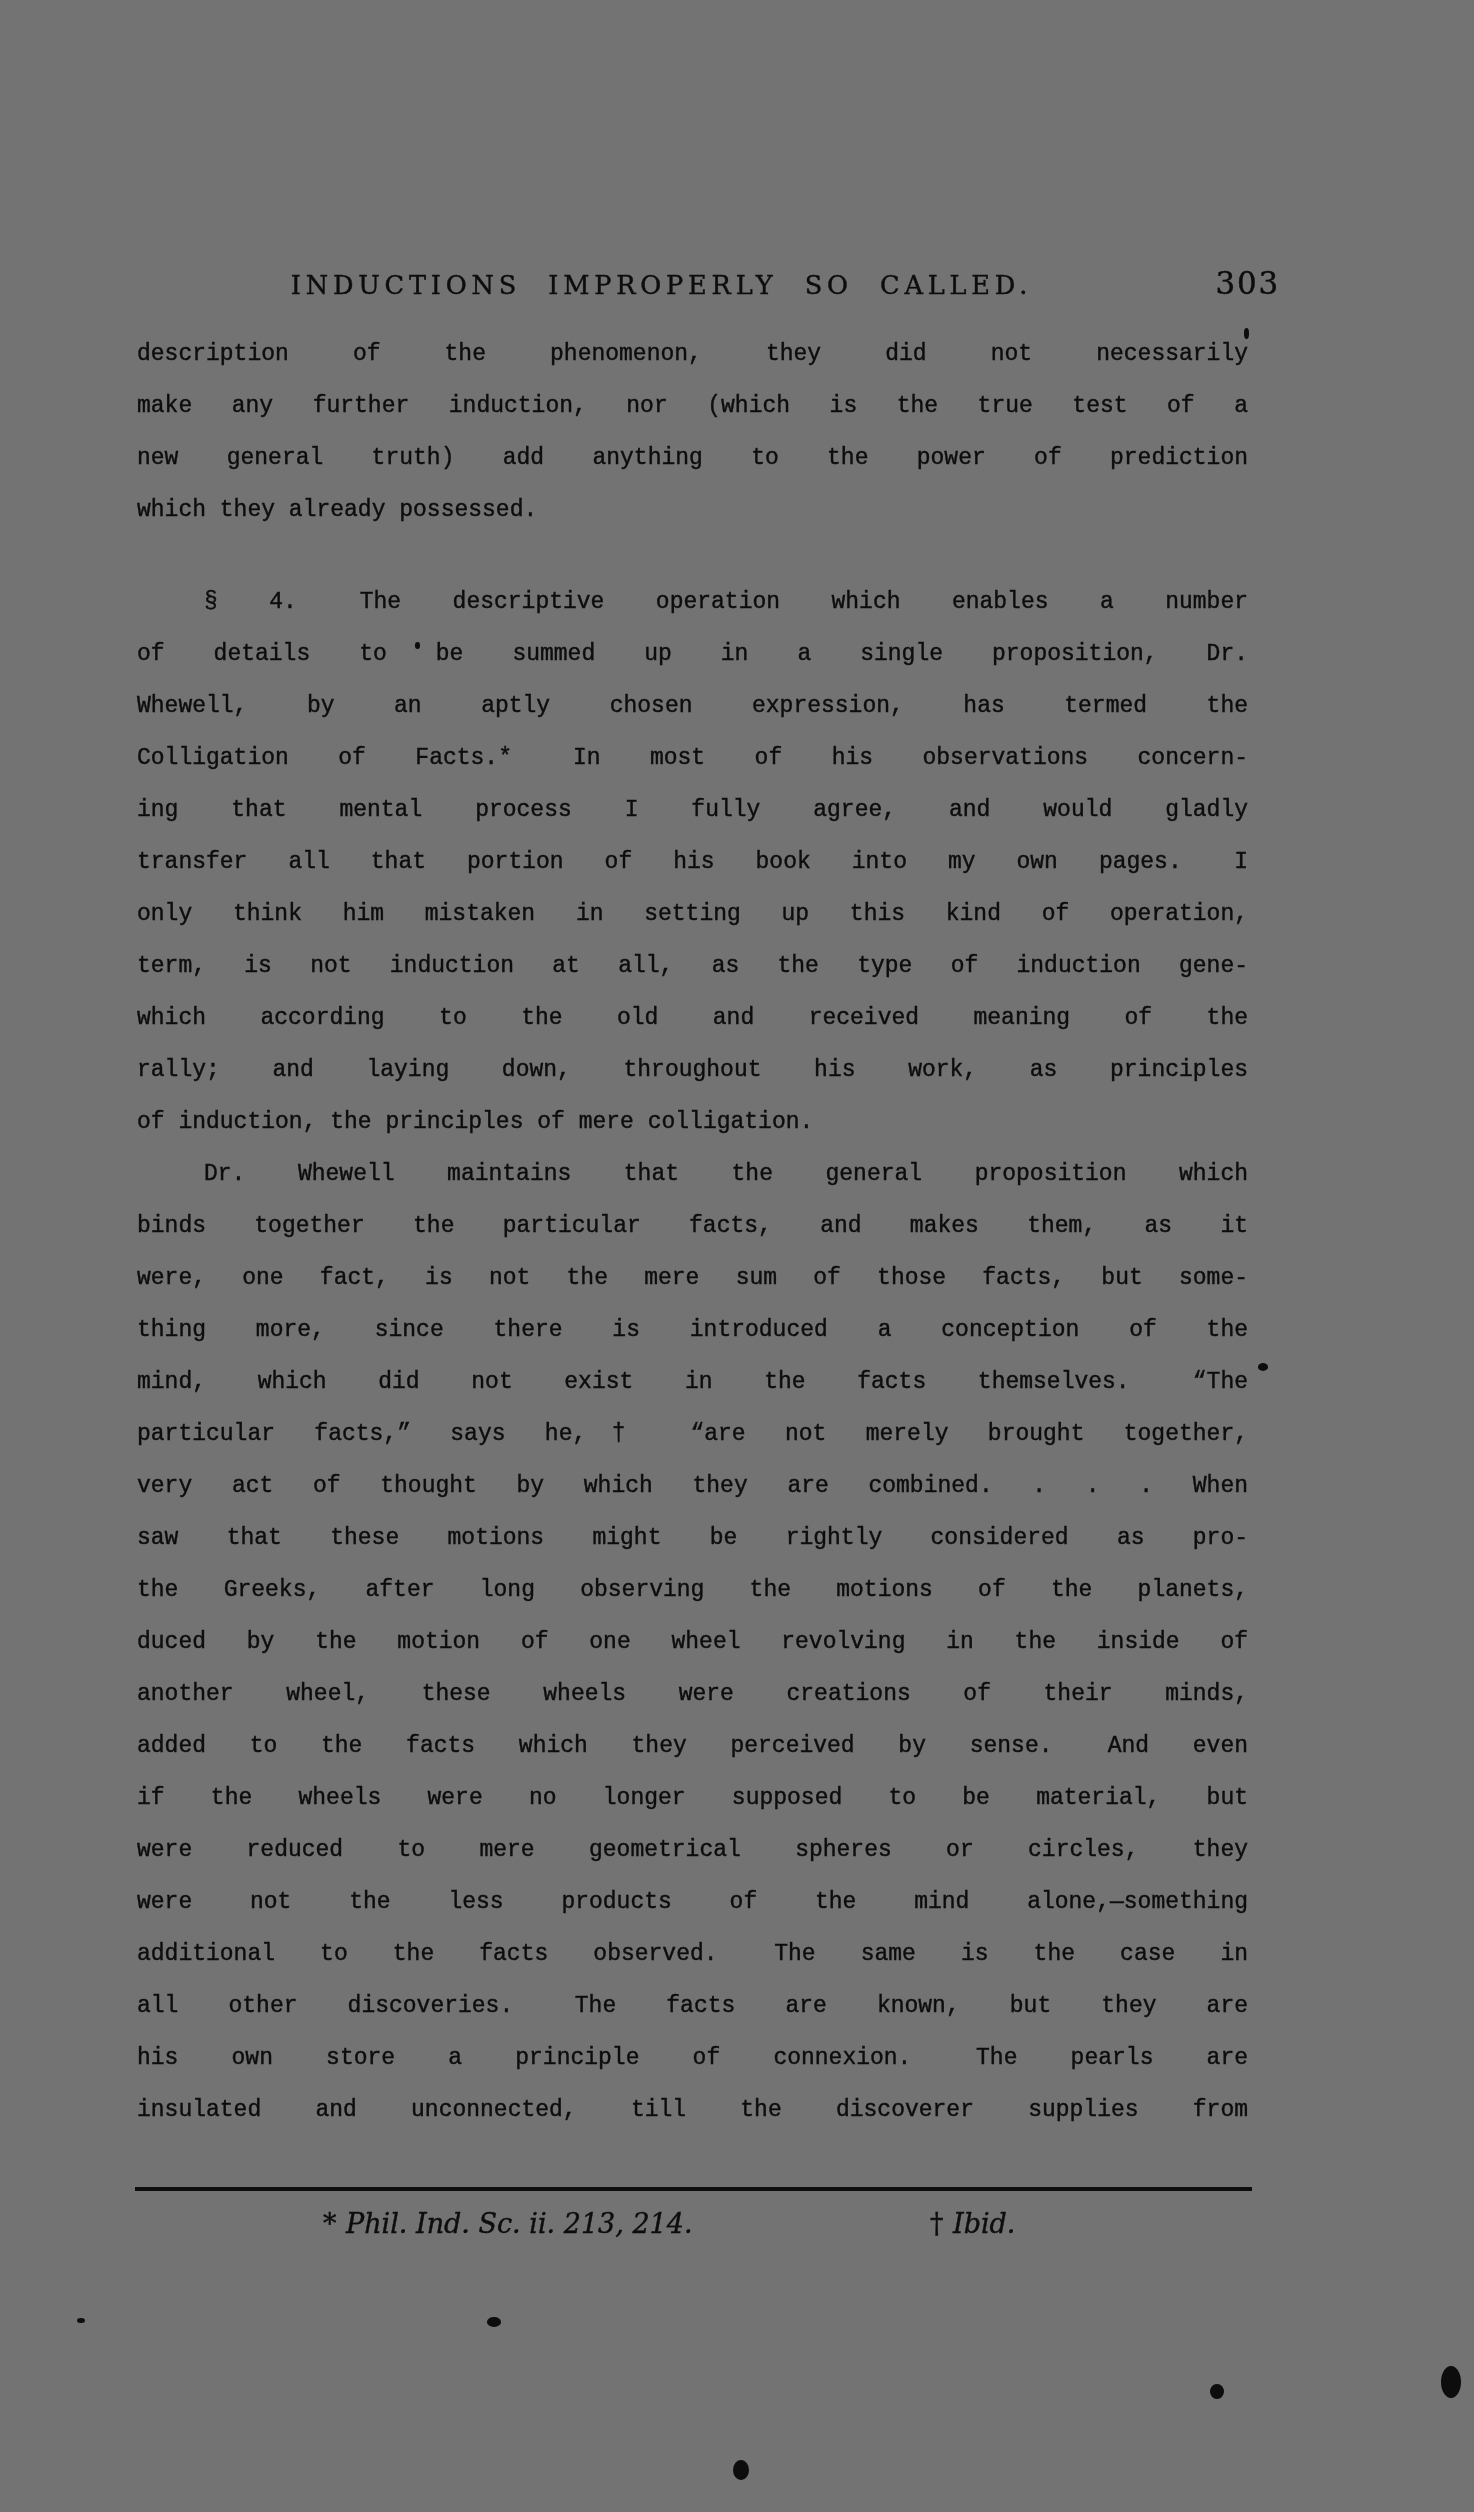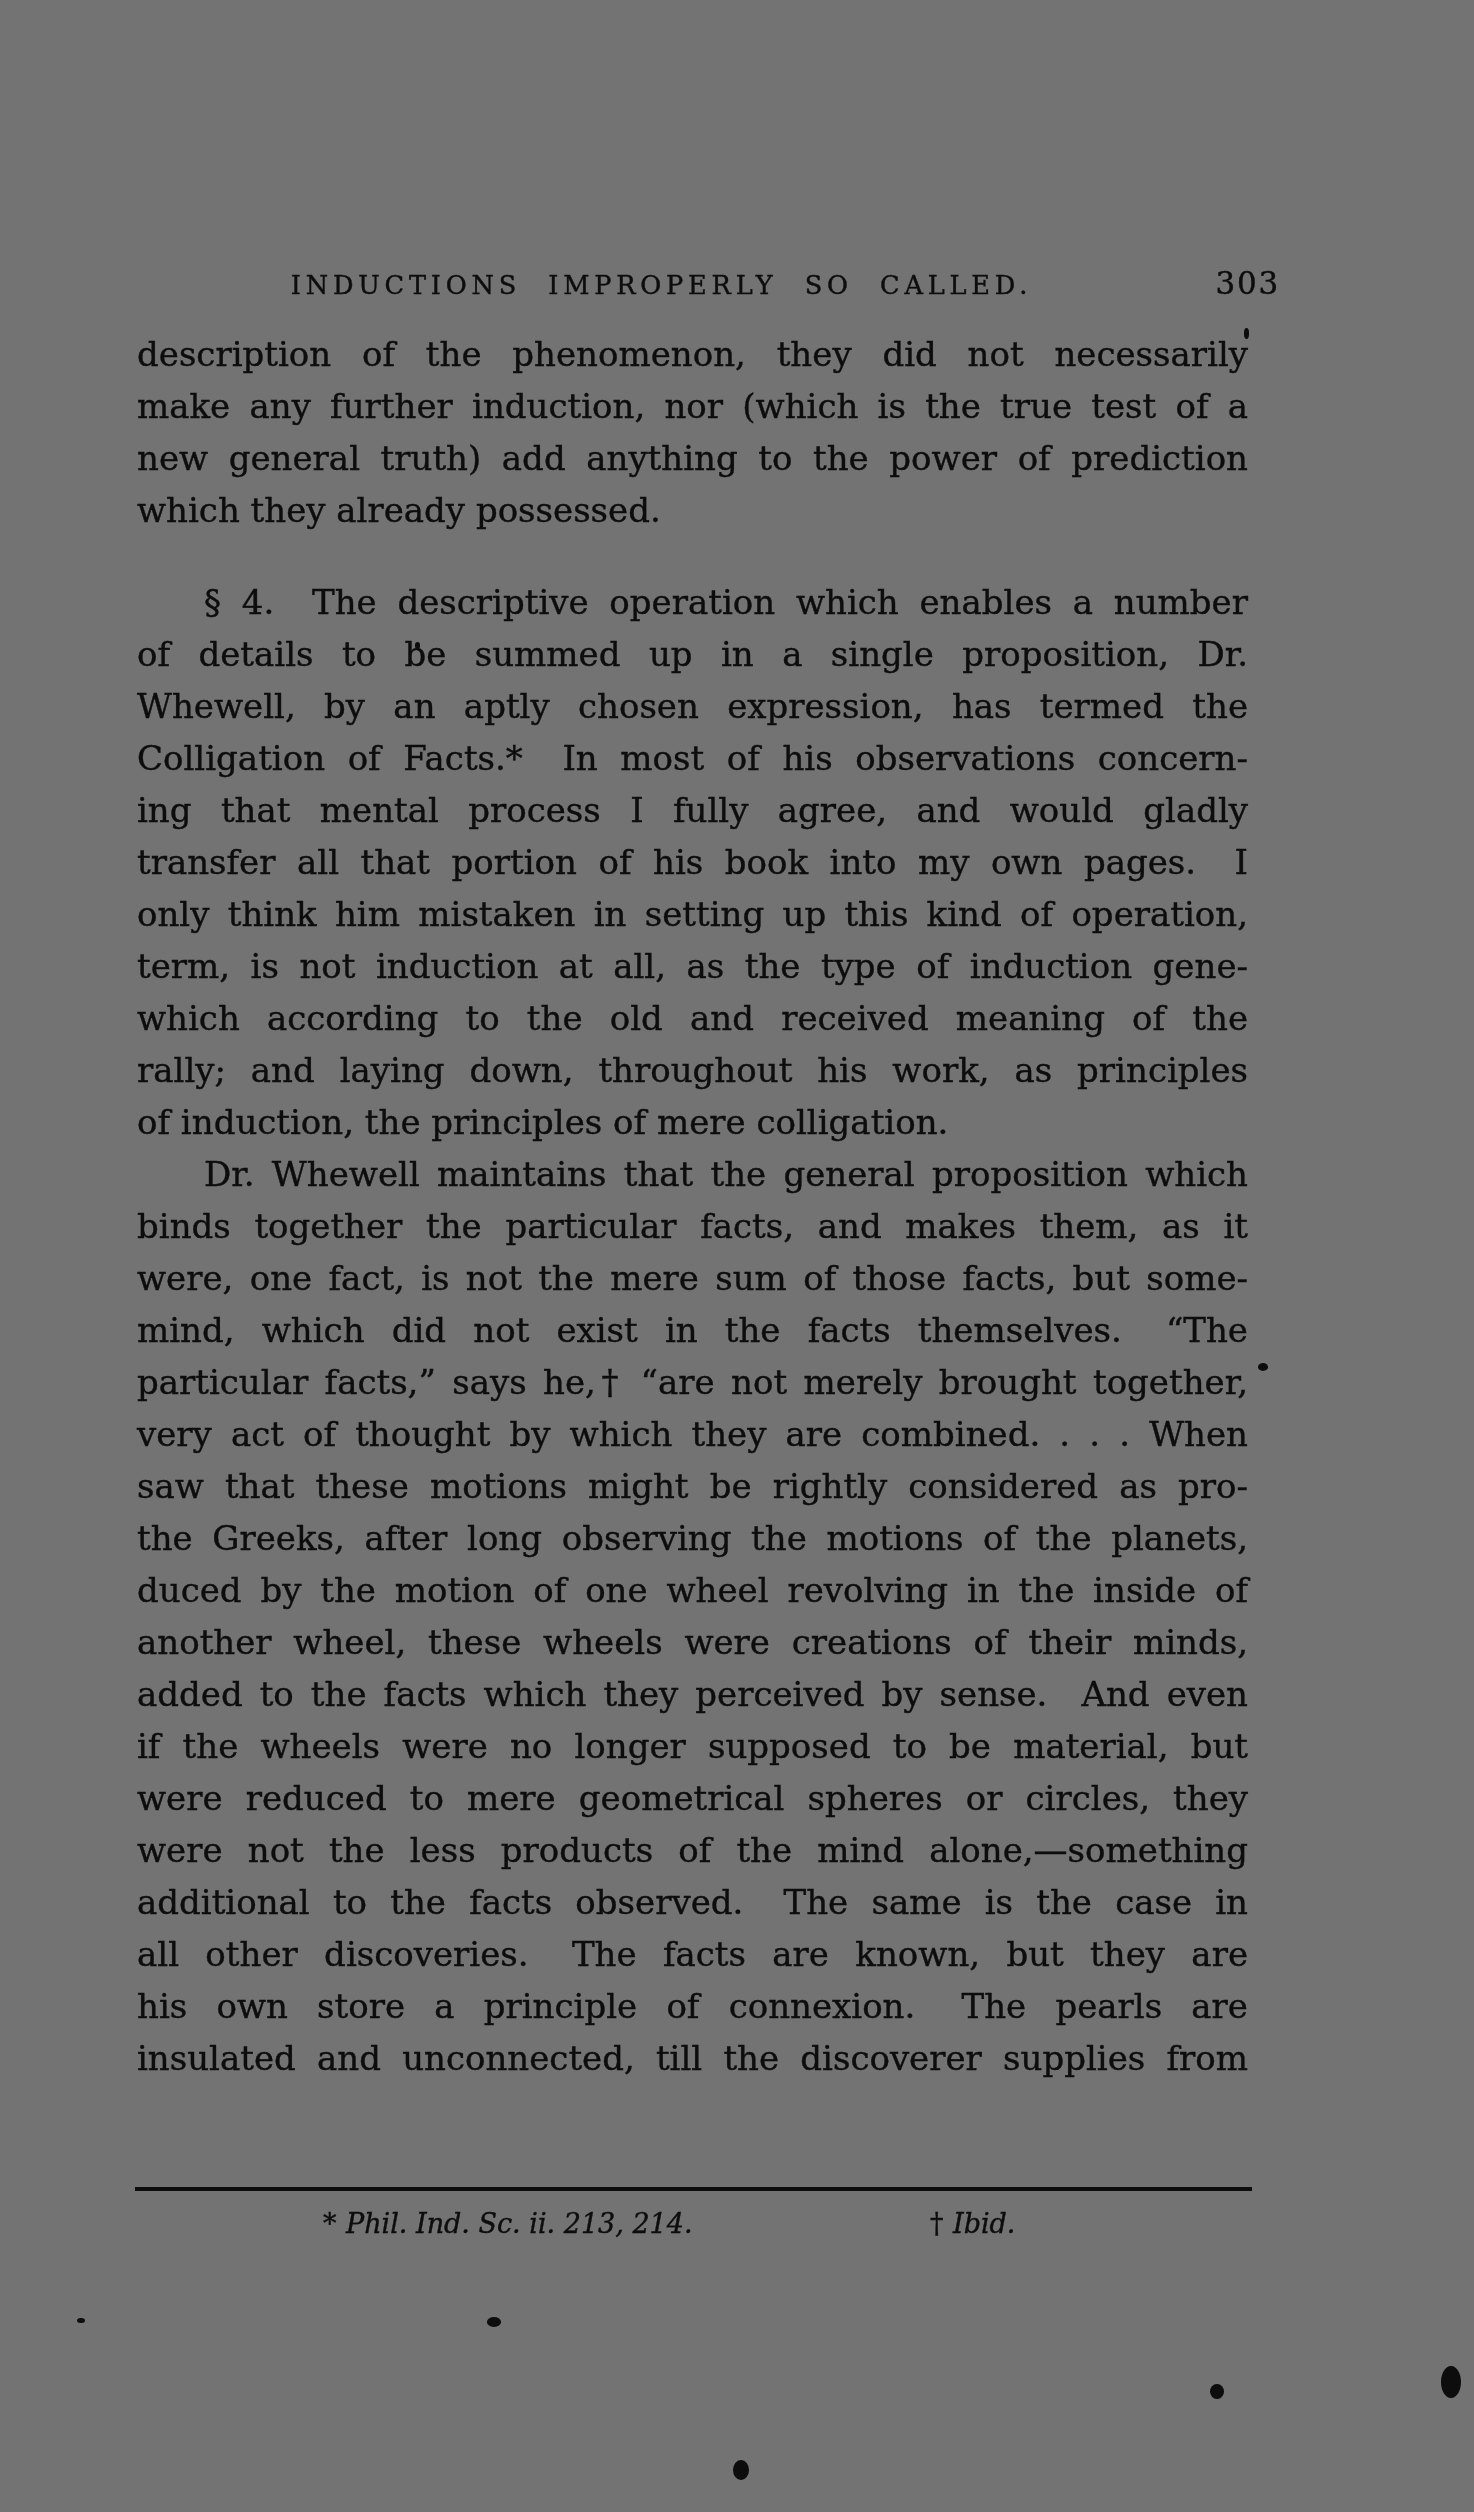--- a/index.html
+++ b/index.html
@@ -40,21 +40,22 @@
     top: -2.4px;
     font-size: 31px;
     letter-spacing: 1.8px;
     word-spacing: normal;
   }
   .body-text {
     position: absolute;
     top: 60px;
     left: 0;
     width: 100%;
-    font-size: 34px;
+    font-size: 23px;
+    font-family: Liberation Mono, monospace;
   }
   .para.gap { margin-top: 40px; }
   .line {
     height: 52px;
     line-height: 52px;
     text-align: justify;
     text-align-last: justify;
     text-justify: inter-word;
   }
   .line.last { text-align-last: left; }
@@ -114,20 +115,21 @@
           <div class="line">only think him mistaken in setting up this kind of operation,</div>
           <div class="line">term, is not induction at all, as the type of induction gene-</div>
           <div class="line">which according to the old and received meaning of the</div>
           <div class="line">rally; and laying down, throughout his work, as principles</div>
           <div class="line last">of induction, the principles of mere colligation.</div>
         </div>
         <div class="para">
           <div class="line indent">Dr. Whewell maintains that the general proposition which</div>
           <div class="line">binds together the particular facts, and makes them, as it</div>
           <div class="line">were, one fact, is not the mere sum of those facts, but some-</div>
+          <div class="line">thing more, since there is introduced a conception of the</div>
           <div class="line">mind, which did not exist in the facts themselves.  “The</div>
           <div class="line">particular facts,” says he,† “are not merely brought together,</div>
           <div class="line">very act of thought by which they are combined. . . . When</div>
           <div class="line">saw that these motions might be rightly considered as pro-</div>
           <div class="line">the Greeks, after long observing the motions of the planets,</div>
           <div class="line">duced by the motion of one wheel revolving in the inside of</div>
           <div class="line">another wheel, these wheels were creations of their minds,</div>
           <div class="line">added to the facts which they perceived by sense.  And even</div>
           <div class="line">if the wheels were no longer supposed to be material, but</div>
           <div class="line">were reduced to mere geometrical spheres or circles, they</div>

